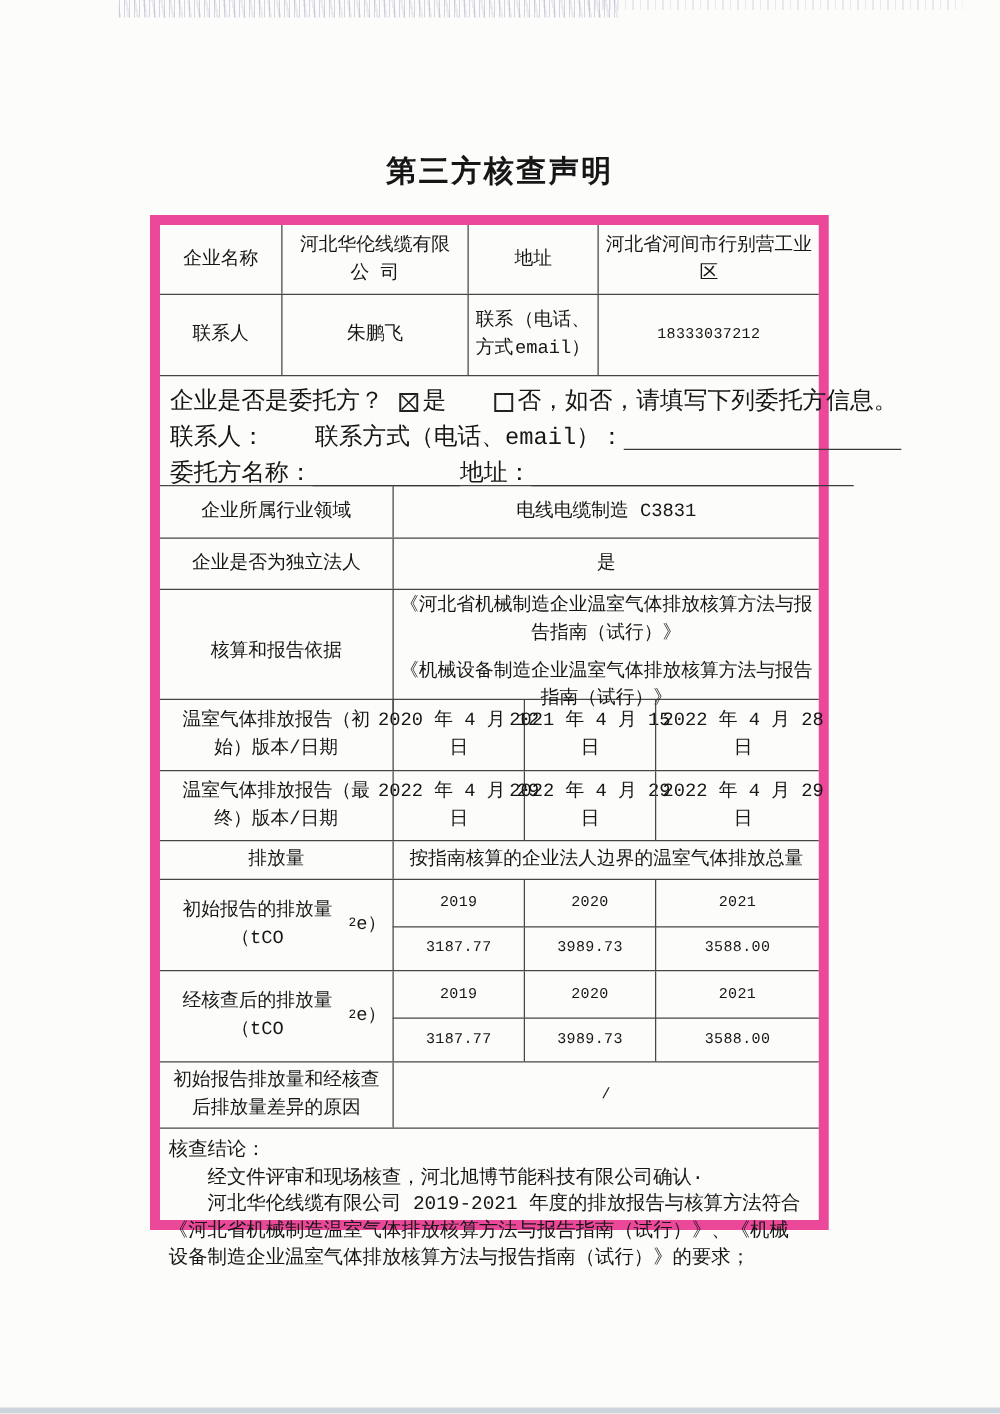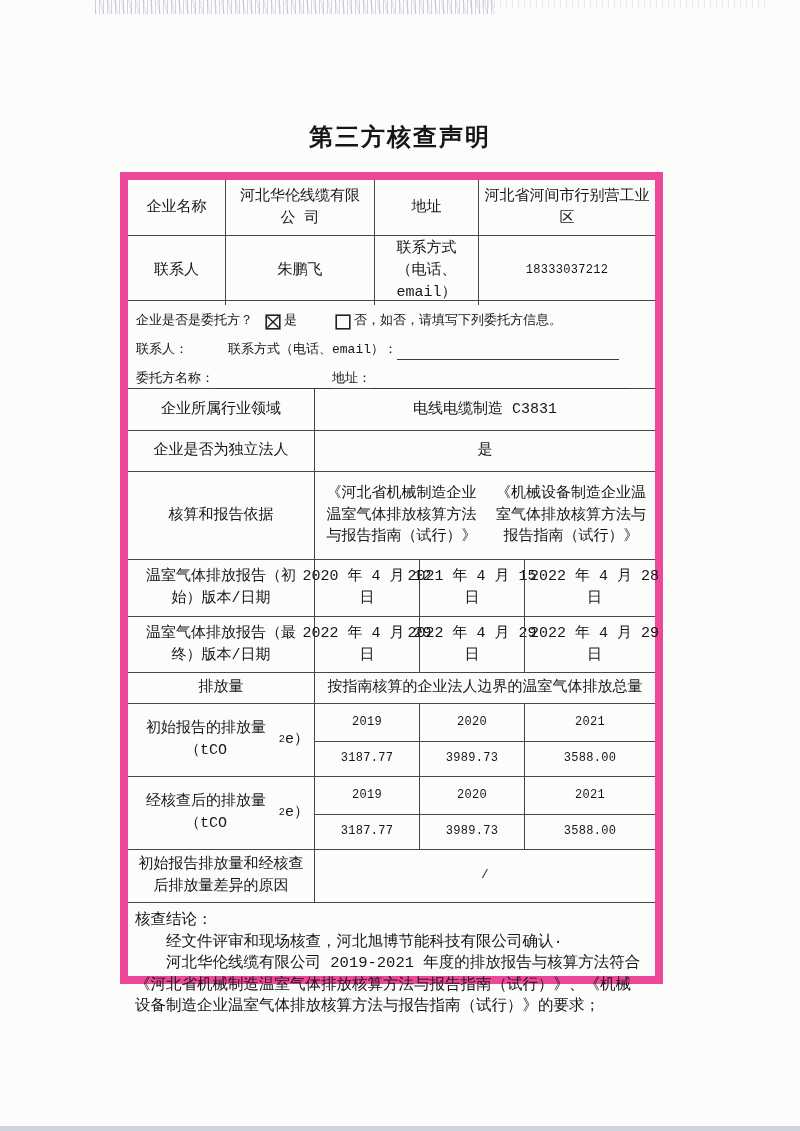--- a/index.html
+++ b/index.html
@@ -40,30 +40,30 @@
   .cols-top { grid-template-columns:97px 149px 104px 1fr; }
   .cols-2   { grid-template-columns:186px 1fr; }
   .cols-4   { grid-template-columns:186px 105px 105px 1fr; }
   .cell {
     border-left:1.5px solid #474747; box-sizing:border-box;
     display:flex; align-items:center; justify-content:center;
     text-align:center; padding:2px 5px; font-size:15px; line-height:1.45;
   }
   .cell:first-child { border-left:none; }
   .cell.num { font-size:12px; letter-spacing:.3px; }
-  .twoline { display:flex; flex-direction:column; align-items:center; justify-content:space-between; }
+  .twoline { display:flex; flex-direction:row; align-items:center; justify-content:space-between; }
   
   .client-block {
-    display:block; text-align:right; padding:6px 8px 4px 8px; font-size:13px;
+    display:block; text-align:right; padding:6px 8px 4px 8px; font-size:19px;
   }
   .client-line { display:flex; align-items:center; height:29px; white-space:nowrap; }
   .blank-line { display:inline-block; border-bottom:1.3px solid #3a3a3a; height:17px; }
   .cbx { margin:0 3px 0 0; flex:0 0 auto; }
   
-  .basis-cell { flex-direction:row; justify-content:center; gap:9px; }
+  .basis-cell { flex-direction:column; justify-content:center; gap:9px; }
   .basis-cell p { margin:0; }
   
   .emis { grid-template-rows:38px 34px; }
   .emis .lbl { grid-row:1 / 3; }
   .emis .yr { border-bottom:1.5px solid #474747; }
   
   .conclusion-cell { display:block; text-align:left; padding:7px 9px 4px 7px; font-size:15.5px; line-height:21.5px; }
   .conclusion-cell p { margin:0; text-indent:2em; }
   .conclusion-cell p.head { text-indent:0; }
   sub { font-size:.68em; }

